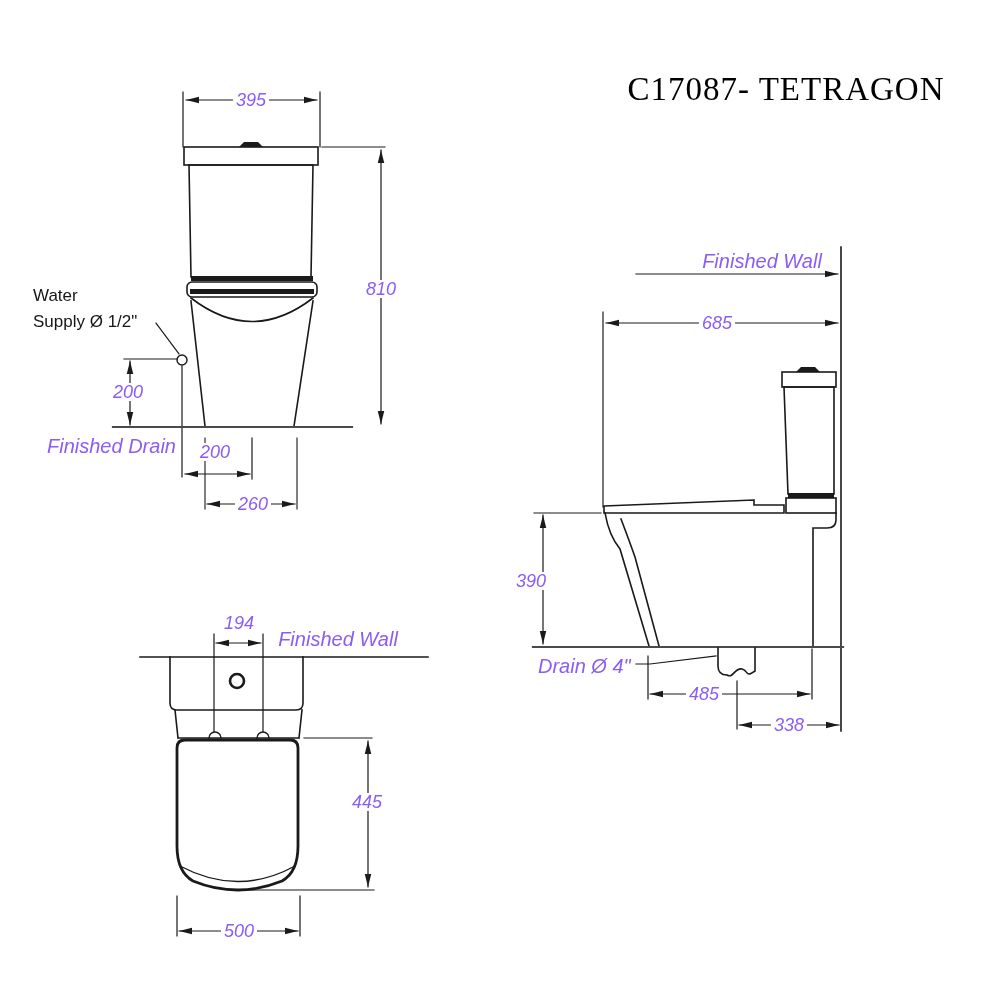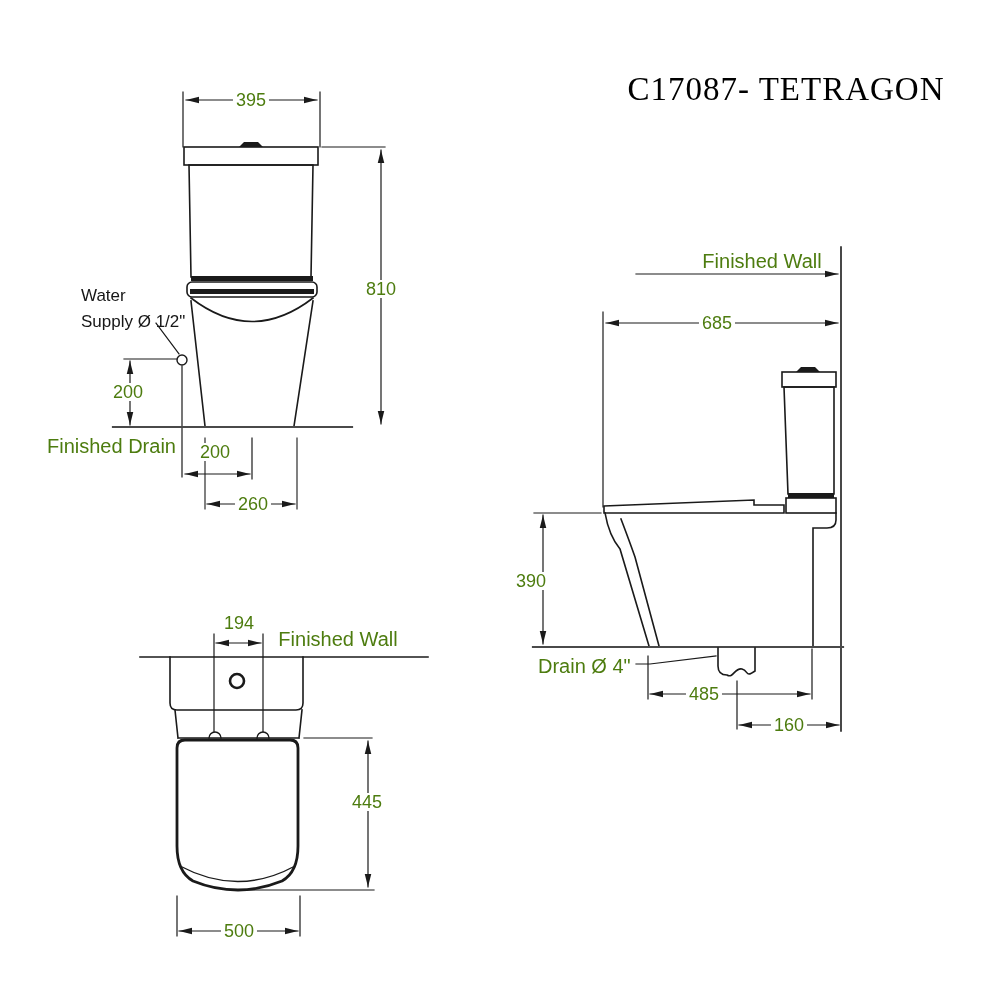--- a/index.html
+++ b/index.html
@@ -1,27 +1,27 @@
 <!DOCTYPE html>
 <html><head>
 <meta charset="utf-8">
 <style>
   html,body{margin:0;padding:0;background:#fff;}
   #stage{position:relative;width:1001px;height:1000px;background:#fff;overflow:hidden;
          font-family:"Liberation Sans",sans-serif;color:#111;}
   #drawing{position:absolute;left:0;top:0;}
-  .lbl{position:absolute;transform:translate(-50%,-50%);font-size:18px;color:#4d7c0f;
-       white-space:nowrap;line-height:1;}
+  .lbl{position:absolute;transform:translate(-50%,-50%);font-size:18px;color:#8b5cf6;
+       white-space:nowrap;line-height:1;font-style:italic;}
   .dimnum{background:#fff;padding:0 3px;}
   .caption{font-size:20px;}
   .leftalign{transform:none;}
   .title{position:absolute;transform:translate(-50%,-50%);
          font-family:"Liberation Serif",serif;font-weight:400;font-size:33px;
          letter-spacing:1px;color:#000;white-space:nowrap;margin-left:12px;}
-  .supply{position:absolute;font-size:17px;line-height:26px;color:#161616;white-space:nowrap;margin-left:48px;}
+  .supply{position:absolute;font-size:17px;line-height:26px;color:#161616;white-space:nowrap;}
 </style>
 </head>
 <body>
 
 <div id="stage">
 
   <svg id="drawing" width="1001" height="1000" viewBox="0 0 1001 1000" fill="none" stroke="#1a1a1a" stroke-width="1.6" stroke-linecap="square">
     <defs>
       <marker id="arr" viewBox="0 0 12 8" refX="12" refY="4" markerWidth="13" markerHeight="9" markerUnits="userSpaceOnUse" orient="auto-start-reverse">
         <path d="M0,1 L12,4 L0,7 Z" fill="#1a1a1a" stroke="none"></path>
@@ -134,19 +134,19 @@
   <div class="lbl dimnum" style="left:128px;top:392px">200</div>
   <div class="lbl caption leftalign" style="left:47px;top:436px">Finished Drain</div>
   <div class="lbl dimnum" style="left:215px;top:452px">200</div>
   <div class="lbl dimnum" style="left:253px;top:504px">260</div>
 
   <div class="lbl caption" style="left:762px;top:261px">Finished Wall</div>
   <div class="lbl dimnum" style="left:717px;top:323px">685</div>
   <div class="lbl dimnum" style="left:531px;top:581px">390</div>
   <div class="lbl caption leftalign" style="left:538px;top:656px">Drain Ø 4"</div>
   <div class="lbl dimnum" style="left:704px;top:694px">485</div>
-  <div class="lbl dimnum" style="left:789px;top:725px">160</div>
+  <div class="lbl dimnum" style="left:789px;top:725px">338</div>
 
   <div class="lbl dimnum" style="left:239px;top:623px">194</div>
   <div class="lbl caption" style="left:338px;top:639px">Finished Wall</div>
   <div class="lbl dimnum" style="left:367px;top:802px">445</div>
   <div class="lbl dimnum" style="left:239px;top:931px">500</div>
 </div>
 
 </body></html>

